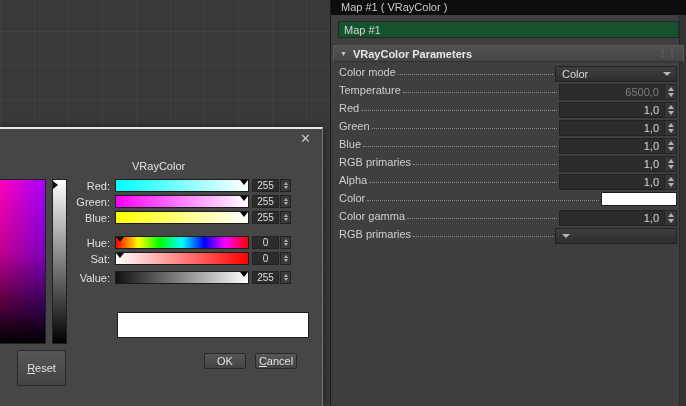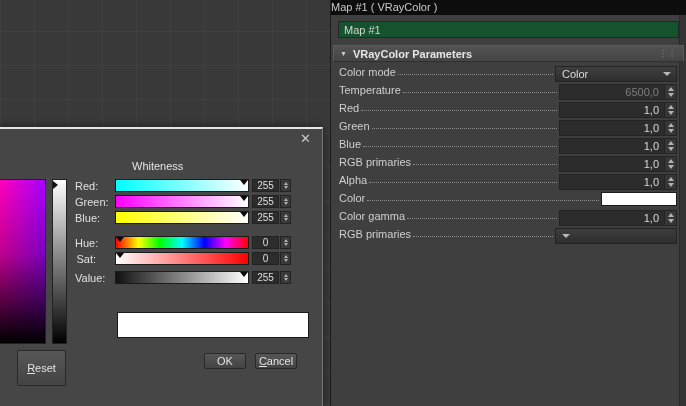--- a/index.html
+++ b/index.html
@@ -16,21 +16,21 @@
       repeating-linear-gradient(0deg, rgba(255,255,255,0.035) 0 1px, transparent 1px 34px),
       repeating-linear-gradient(90deg, rgba(255,255,255,0.035) 0 1px, transparent 1px 34px);
   }
   
   .panel{
     position:absolute; left:330px; top:0; width:356px; height:406px;
     background:#3f3f3f; border-left:1px solid #1c1c1c;
   }
   .panel-titlebar{
     position:absolute; left:0; top:0; width:100%; height:15px;
-    background:#0d0d0d; color:#c9c9c9; line-height:15px; 
+    background:#0d0d0d; color:#c9c9c9; line-height:15px; padding-left:10px;
     font-size:11px; white-space:nowrap;
   }
   .panel-scrollbar{
     position:absolute; right:0; top:15px; width:7px; height:391px;
     background:#343434; border-left:1px solid #2a2a2a;
   }
   .map-name-field{
     position:absolute; left:7px; top:21px; width:341px; height:17px;
     background:#14532d; border:1px solid #252525; color:#d4d4d4;
     font-family:"Liberation Sans", sans-serif; font-size:11px; padding:0 5px;
@@ -96,21 +96,21 @@
   }
   .whiteness-marker{
     position:absolute; left:0; top:1px; width:0; height:0;
     border-top:4px solid transparent; border-bottom:4px solid transparent;
     border-left:5px solid #111111;
   }
   .sliders{ position:absolute; left:76px; top:50px; width:230px; }
   .slider-row{ display:flex; align-items:center; height:13px; margin-bottom:3px; }
   .slider-row.gap-group{ margin-top:12px; }
   .slider-row.gap-small{ margin-top:6px; }
-  .sl-label{ width:40px; text-align:right; padding-right:19px; color:#e0e0e0; }
+  .sl-label{ width:40px; text-align:right; padding-right:5px; color:#e0e0e0; }
   .sl-track{ position:relative; width:134px; height:13px; border:1px solid #1b1b1b; }
   .sl-marker{
     position:absolute; top:0; width:0; height:0;
     border-left:4px solid transparent; border-right:4px solid transparent;
     border-top:5px solid #0b0b0b;
   }
   .sl-value{
     width:27px; height:13px; margin-left:3px; background:#2c2c2c; border:1px solid #222222;
     text-align:center; line-height:11px; font-size:10px; color:#dedede;
   }
@@ -266,21 +266,21 @@
         <div class="dropdown">
           <span class="dd-arrow"></span>
         </div>
       </div>
 
     </div>
   </div>
 
   <div class="dialog">
     <span class="dlg-close">✕</span>
-    <span class="whiteness-label">Whiteness</span>
+    <span class="whiteness-label">VRayColor</span>
 
     <div class="hue-box"></div>
     <div class="whiteness-strip">
       <span class="whiteness-marker"></span>
     </div>
 
     <div class="sliders">
 
       <div class="slider-row">
         <span class="sl-label">Red:</span>

